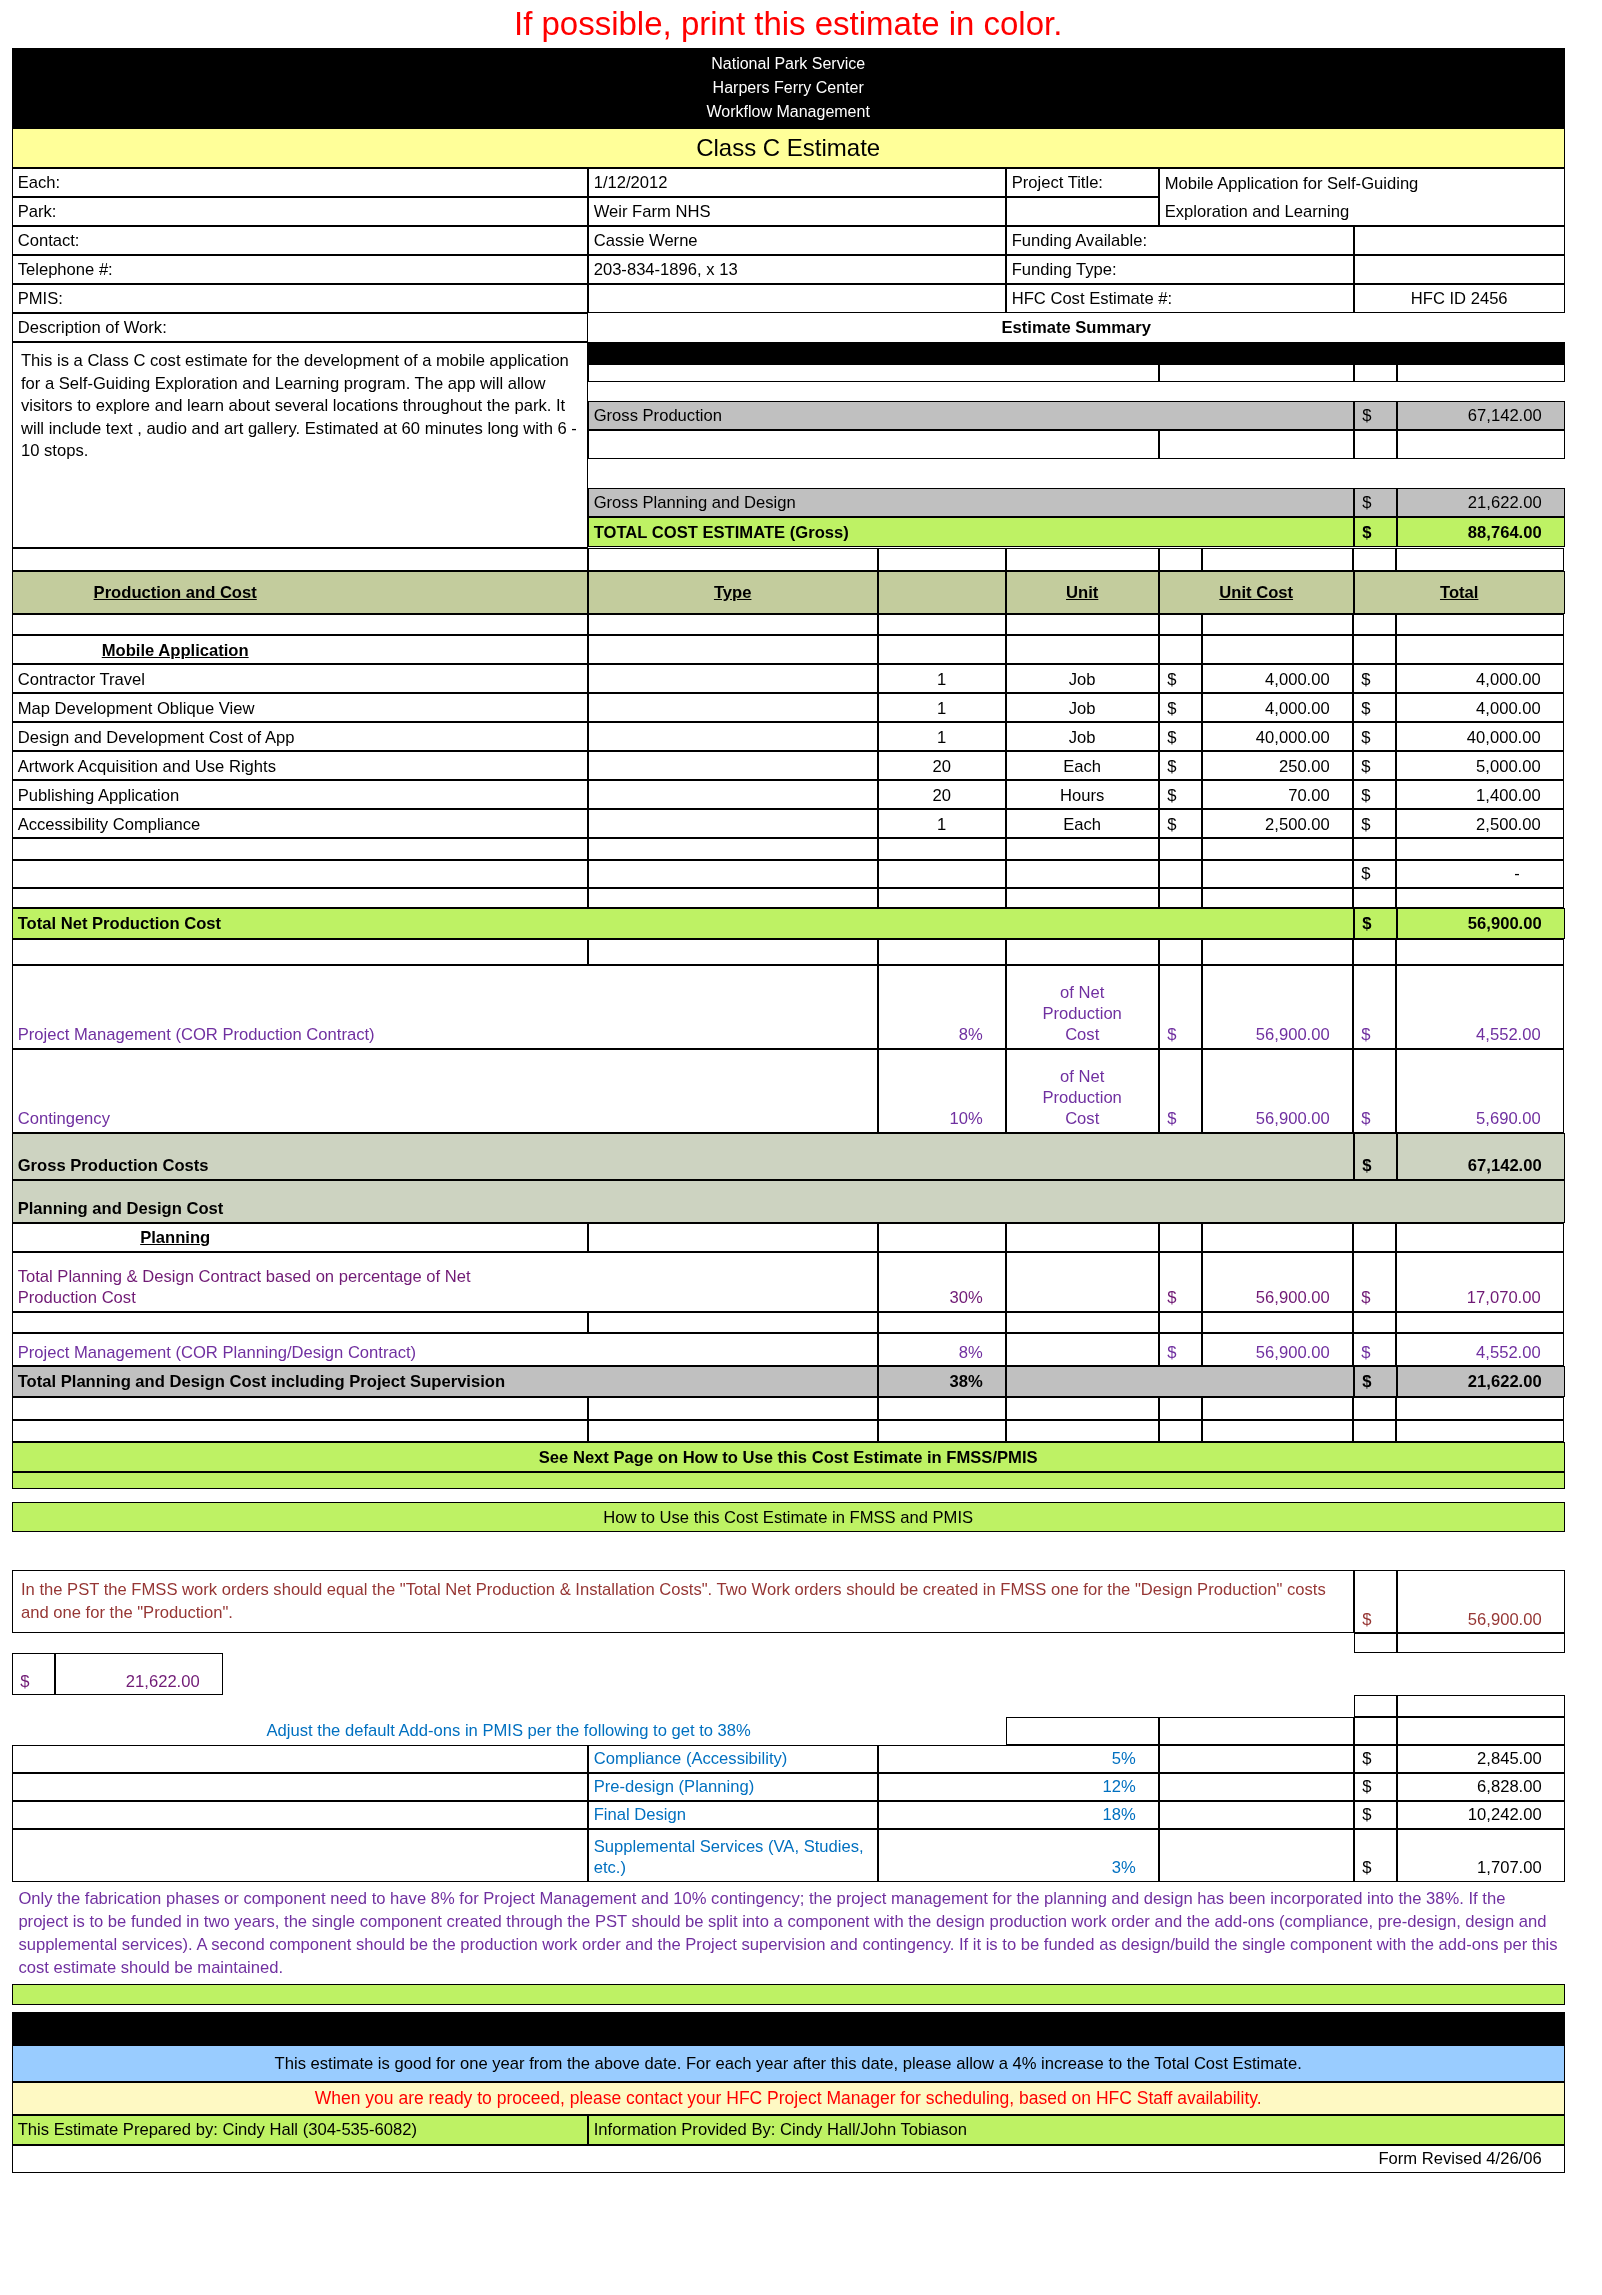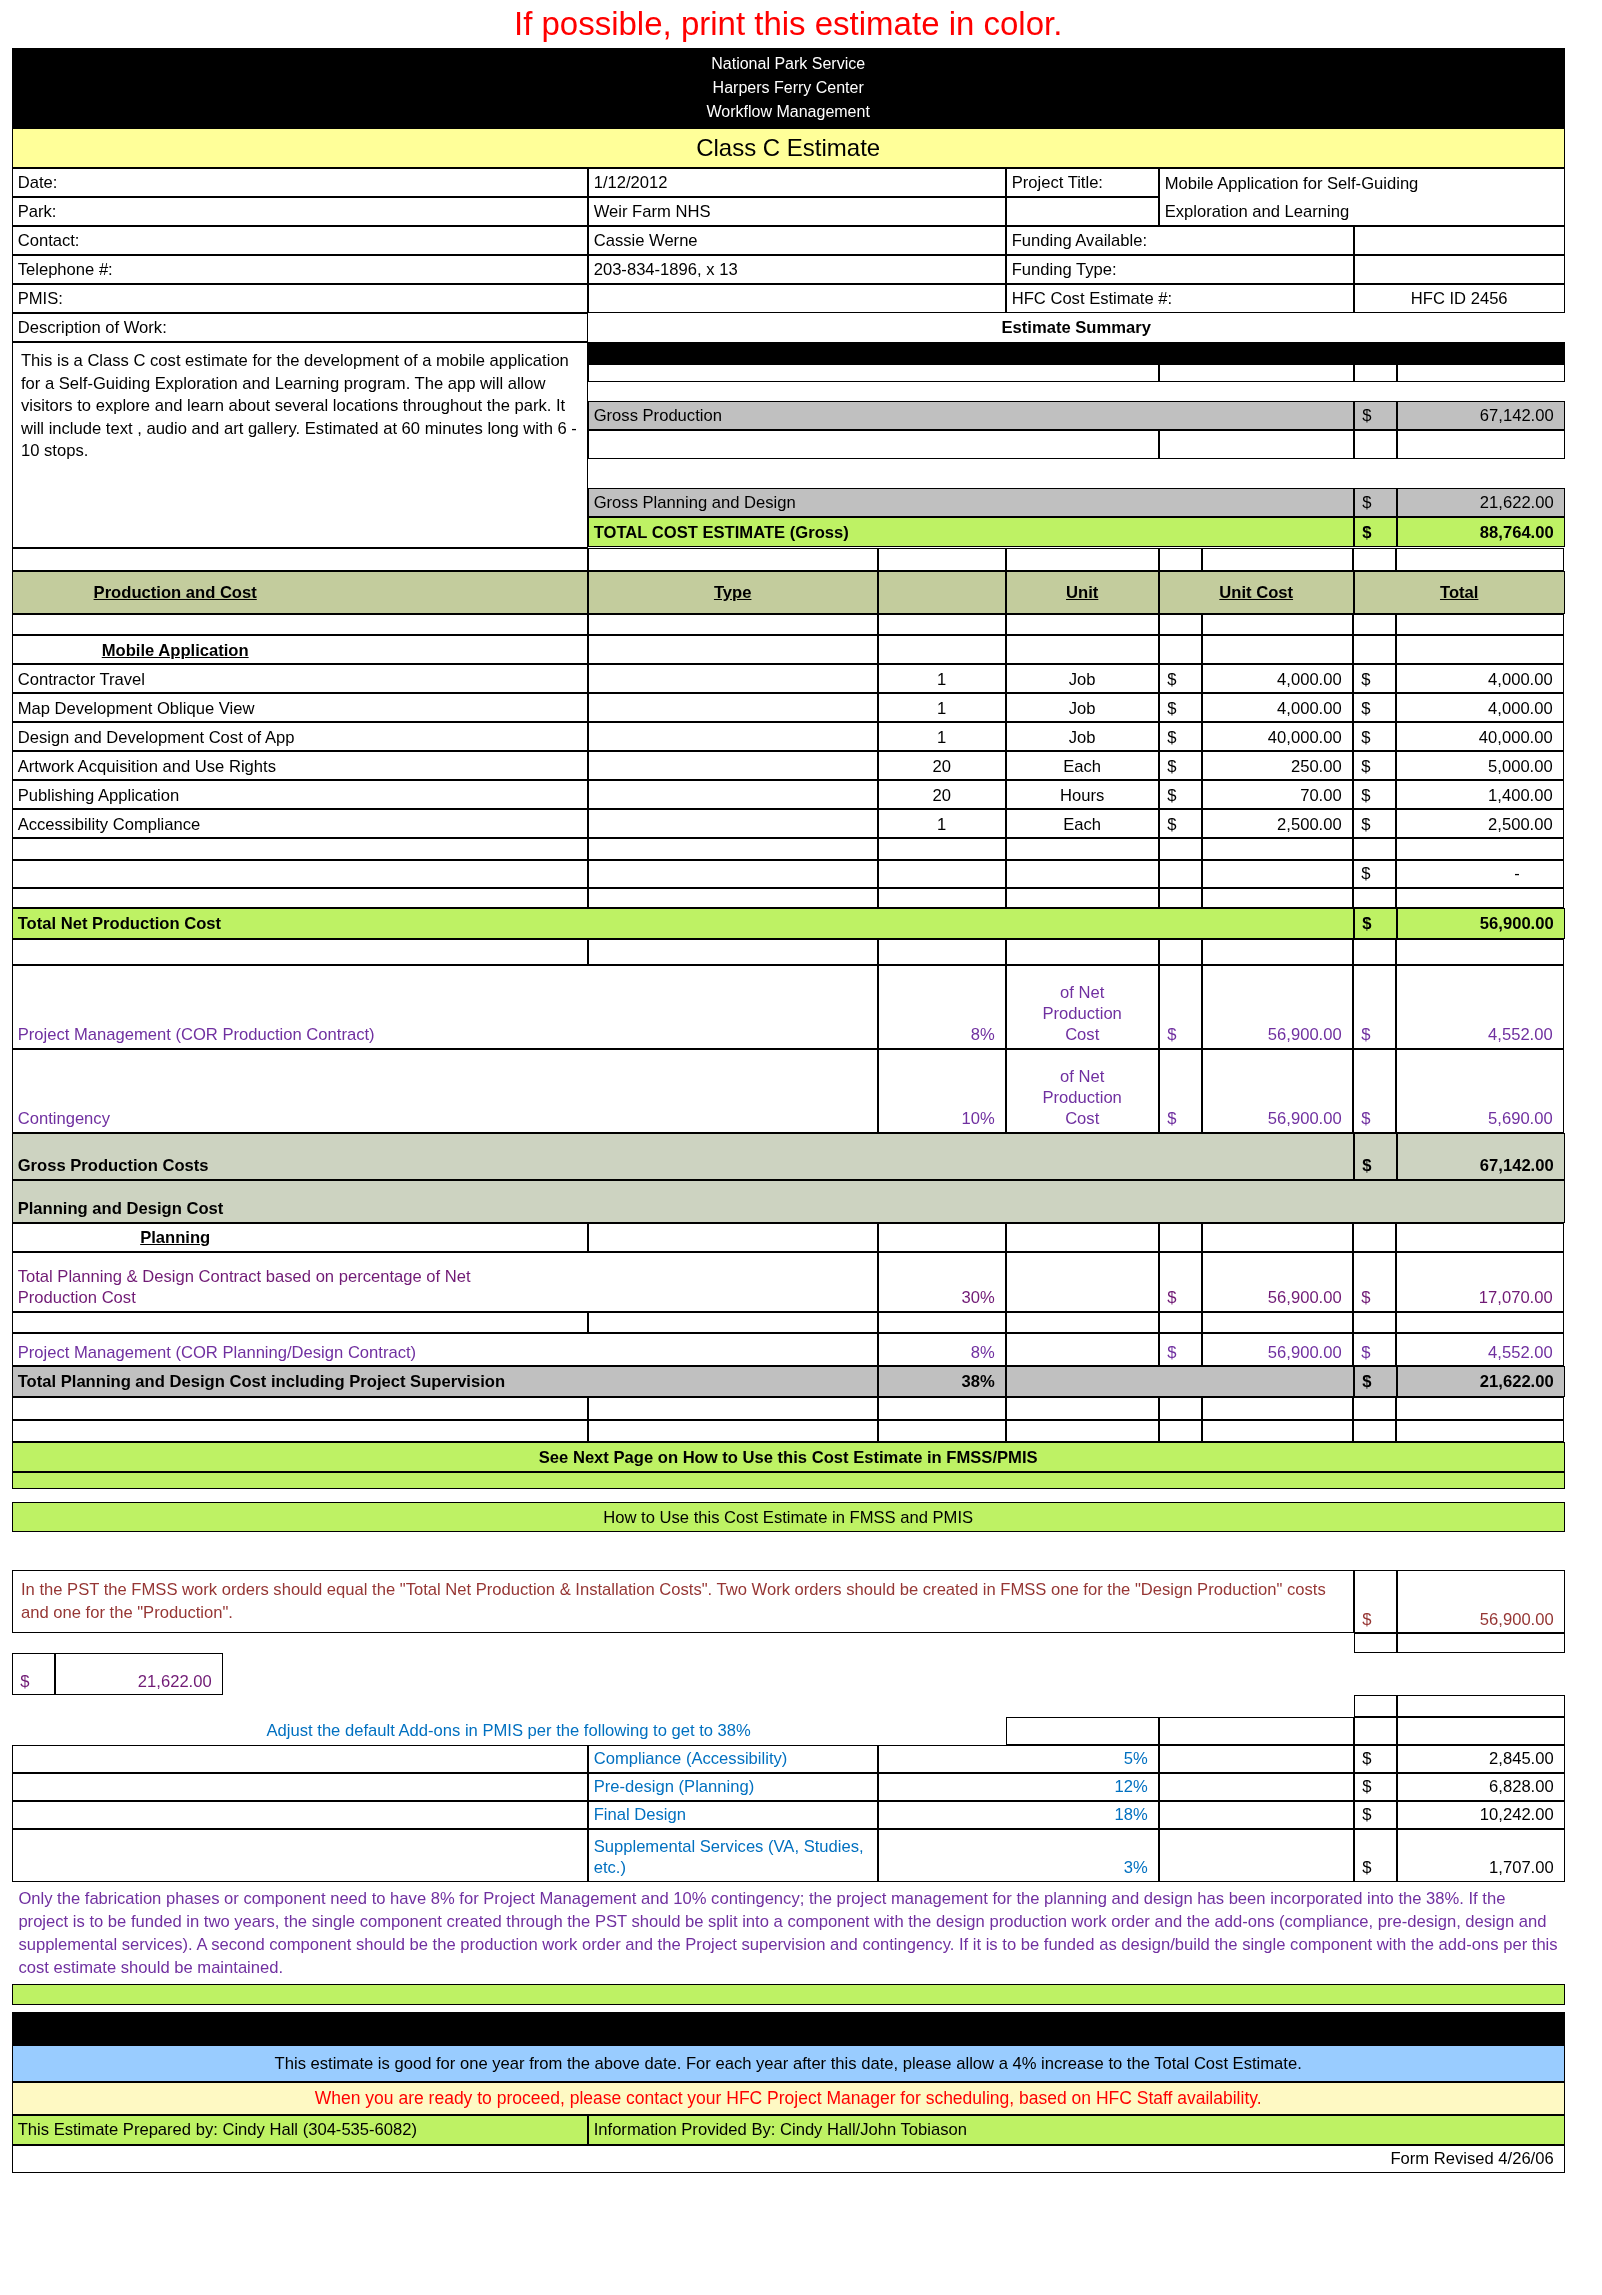--- a/index.html
+++ b/index.html
@@ -14,21 +14,21 @@
   
   .cA{width:576px}.cB{width:290px}.cC{width:128px}.cD{width:153px}.cE{width:43px}.cF{width:151px}.cG{width:43px}.cH{width:168px}
   .cBC{width:418px}.cDF{width:348px}.cEH{width:406px}.cBF{width:766px}.cBH{width:977px}.cAB{width:866px}.cAF{width:1342px}
   .cCD{width:281px}.cEF{width:195px}.cGH{width:211px}.cAC{width:994px}.cBD{width:571px}.full{width:1553px}
   
   .h8{height:6.7px}.h16{height:13.3px}.h20{height:16.6px}.h22{height:18.3px}.h23{height:19px}.h24{height:20px}.h26{height:21.6px}
   .h27{height:22.5px}.h31{height:26px}.h33{height:27.5px}.h34{height:28px}.h35{height:29px}.h36{height:30px}.h37{height:31px}
   .h40{height:33px}.h44{height:37px}.h46{height:38px}.h50{height:42px}.h52{height:43px}.h56{height:47px}.h64{height:53px}.h72{height:60px}.h76{height:63px}.h101{height:84px}.h247{height:206px}
   
   .L{justify-content:flex-start;padding-left:5px}
-  .R{justify-content:flex-end;text-align:right;padding-right:10px}
+  .R{justify-content:flex-end;text-align:right;padding-right:22px}
   .Ctr{justify-content:center;text-align:center}
   .bold{font-weight:bold}
   .u{text-decoration:underline}
   .cur{justify-content:flex-start;padding-left:7.5px}
   .pre{white-space:pre-line}
   .w390{display:block;width:325px;text-align:center}
   .w600{display:block;width:499px}
   .dash{padding-right:43px}
   
   .bg-yellow{background:#bef264}.bg-pale{background:#FFFF99}.bg-gray{background:#C0C0C0}
@@ -52,21 +52,21 @@
 
   <div class="orgbar full">
     <div>National Park Service</div>
     <div>Harpers Ferry Center</div>
     <div>Workflow Management</div>
   </div>
 
   <div class="titlebar bg-pale full">Class C Estimate</div>
 
   <div class="row h35">
-    <div class="cell cA b L vc">Date:</div>
+    <div class="cell cA b L vc">Each:</div>
     <div class="cell cBC b L vc">1/12/2012</div>
     <div class="cell cD b L vc">Project Title:</div>
     <div class="cell cEH bT bL bR L vc">Mobile Application for Self-Guiding</div>
   </div>
 
   <div class="row h35">
     <div class="cell cA b L vc">Park:</div>
     <div class="cell cBC b L vc">Weir Farm NHS</div>
     <div class="cell cD b"></div>
     <div class="cell cEH bB bL bR L vc">Exploration and Learning</div>

